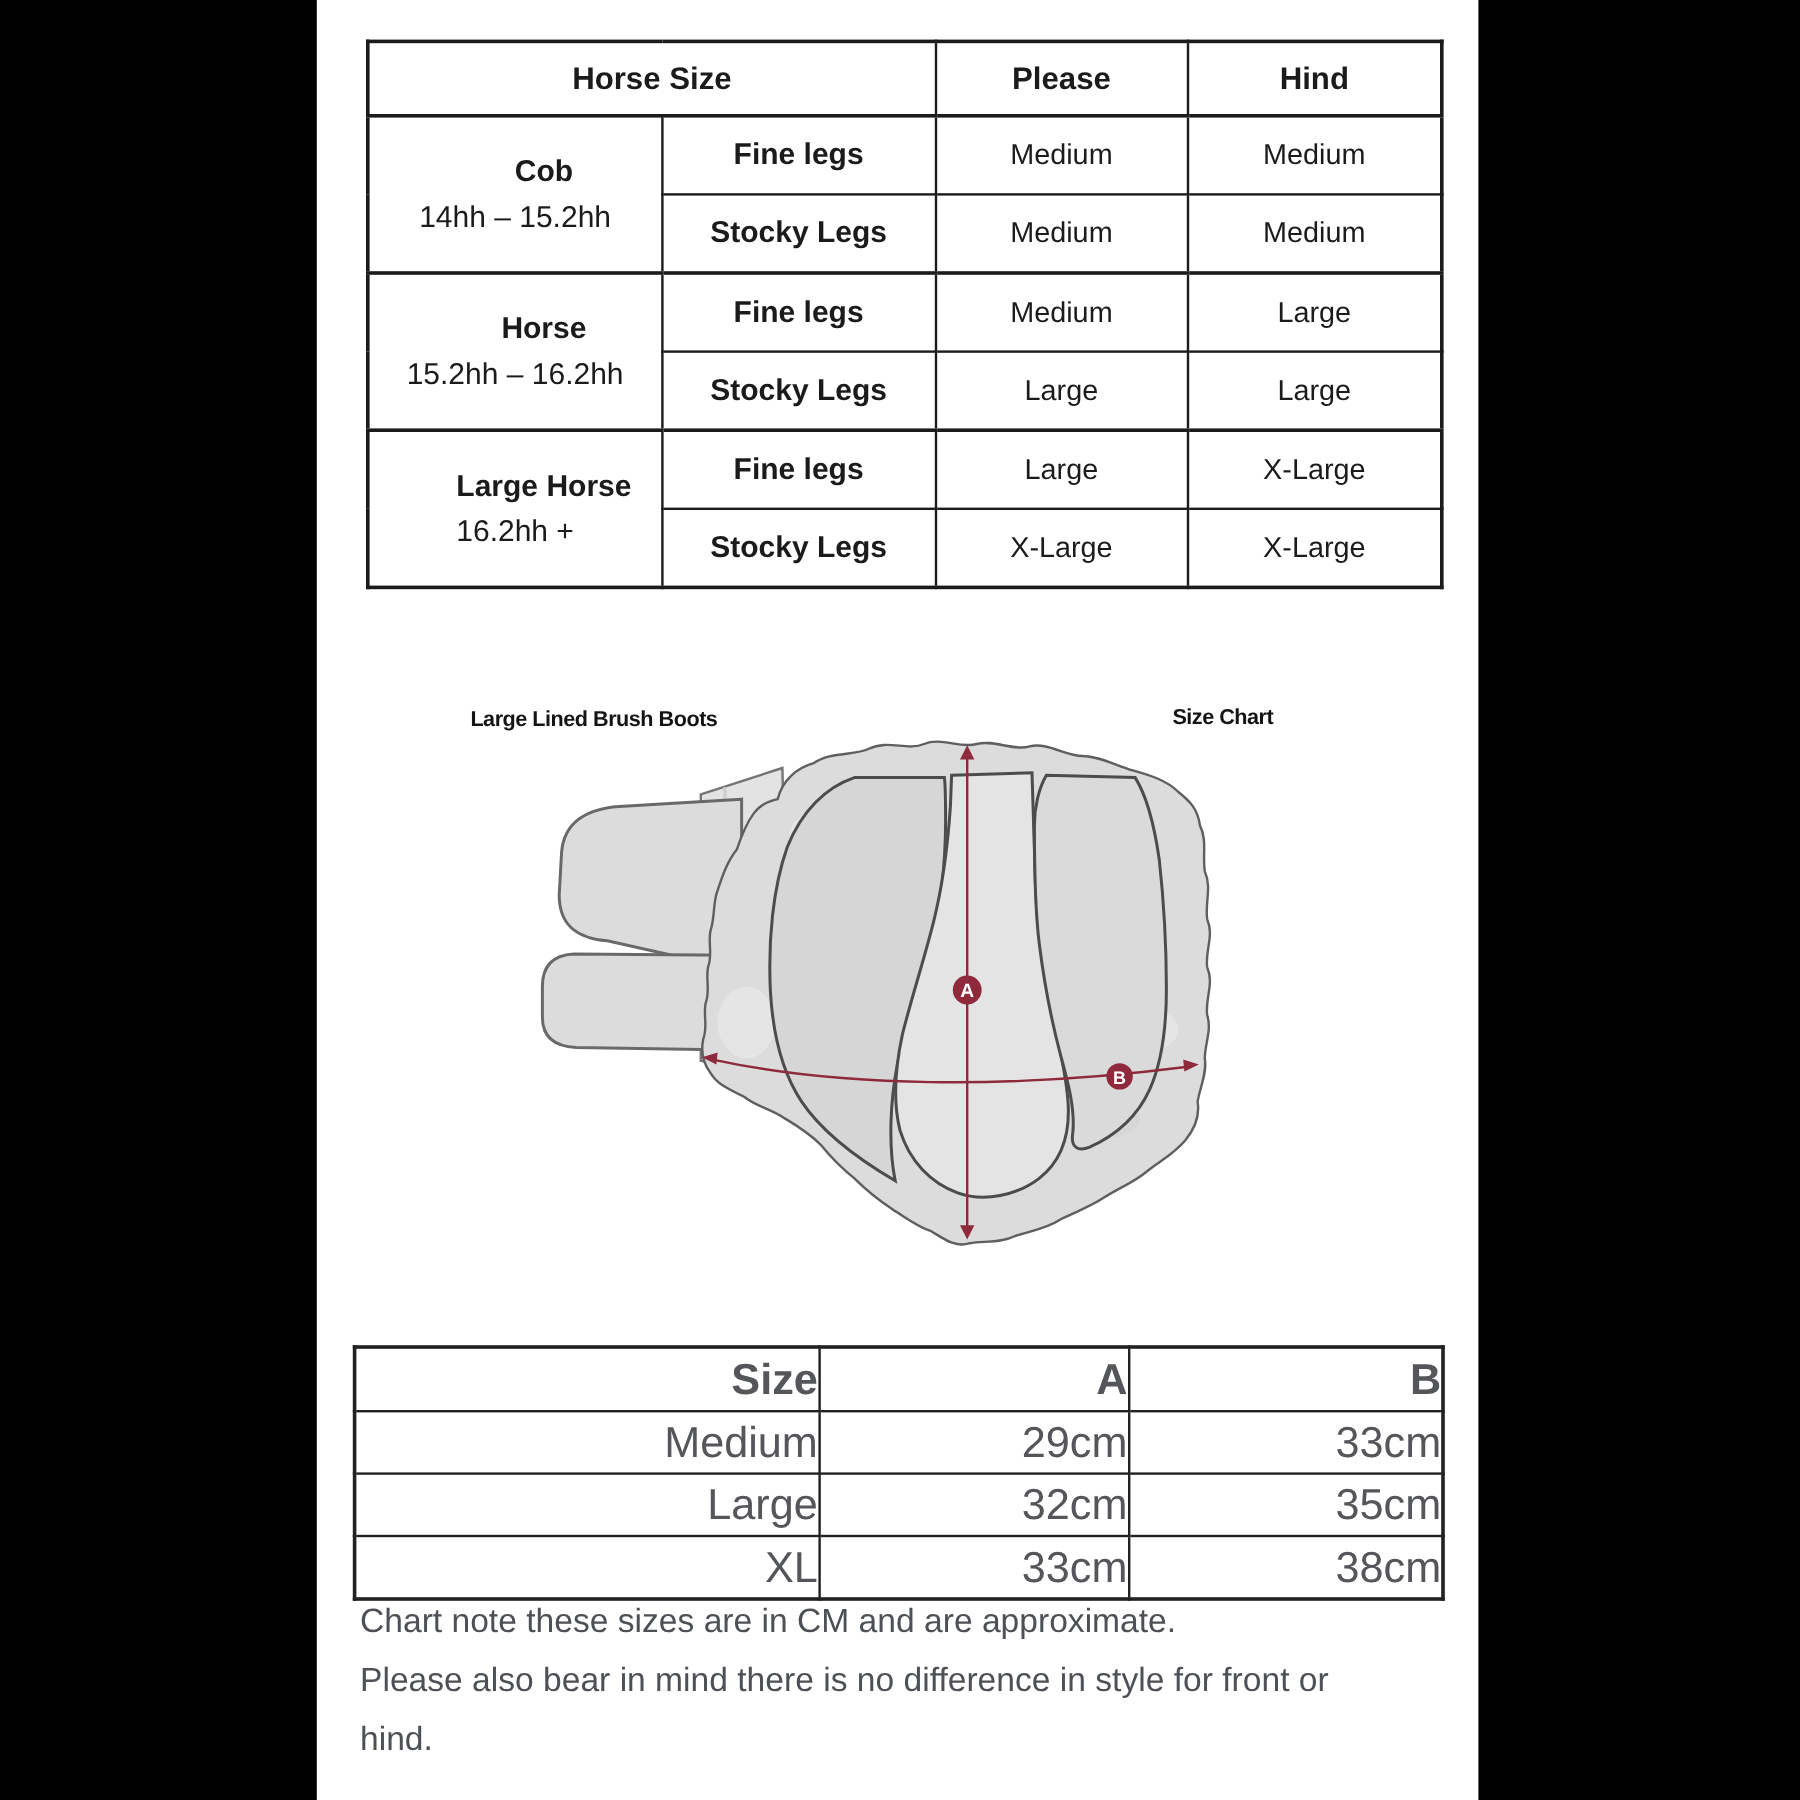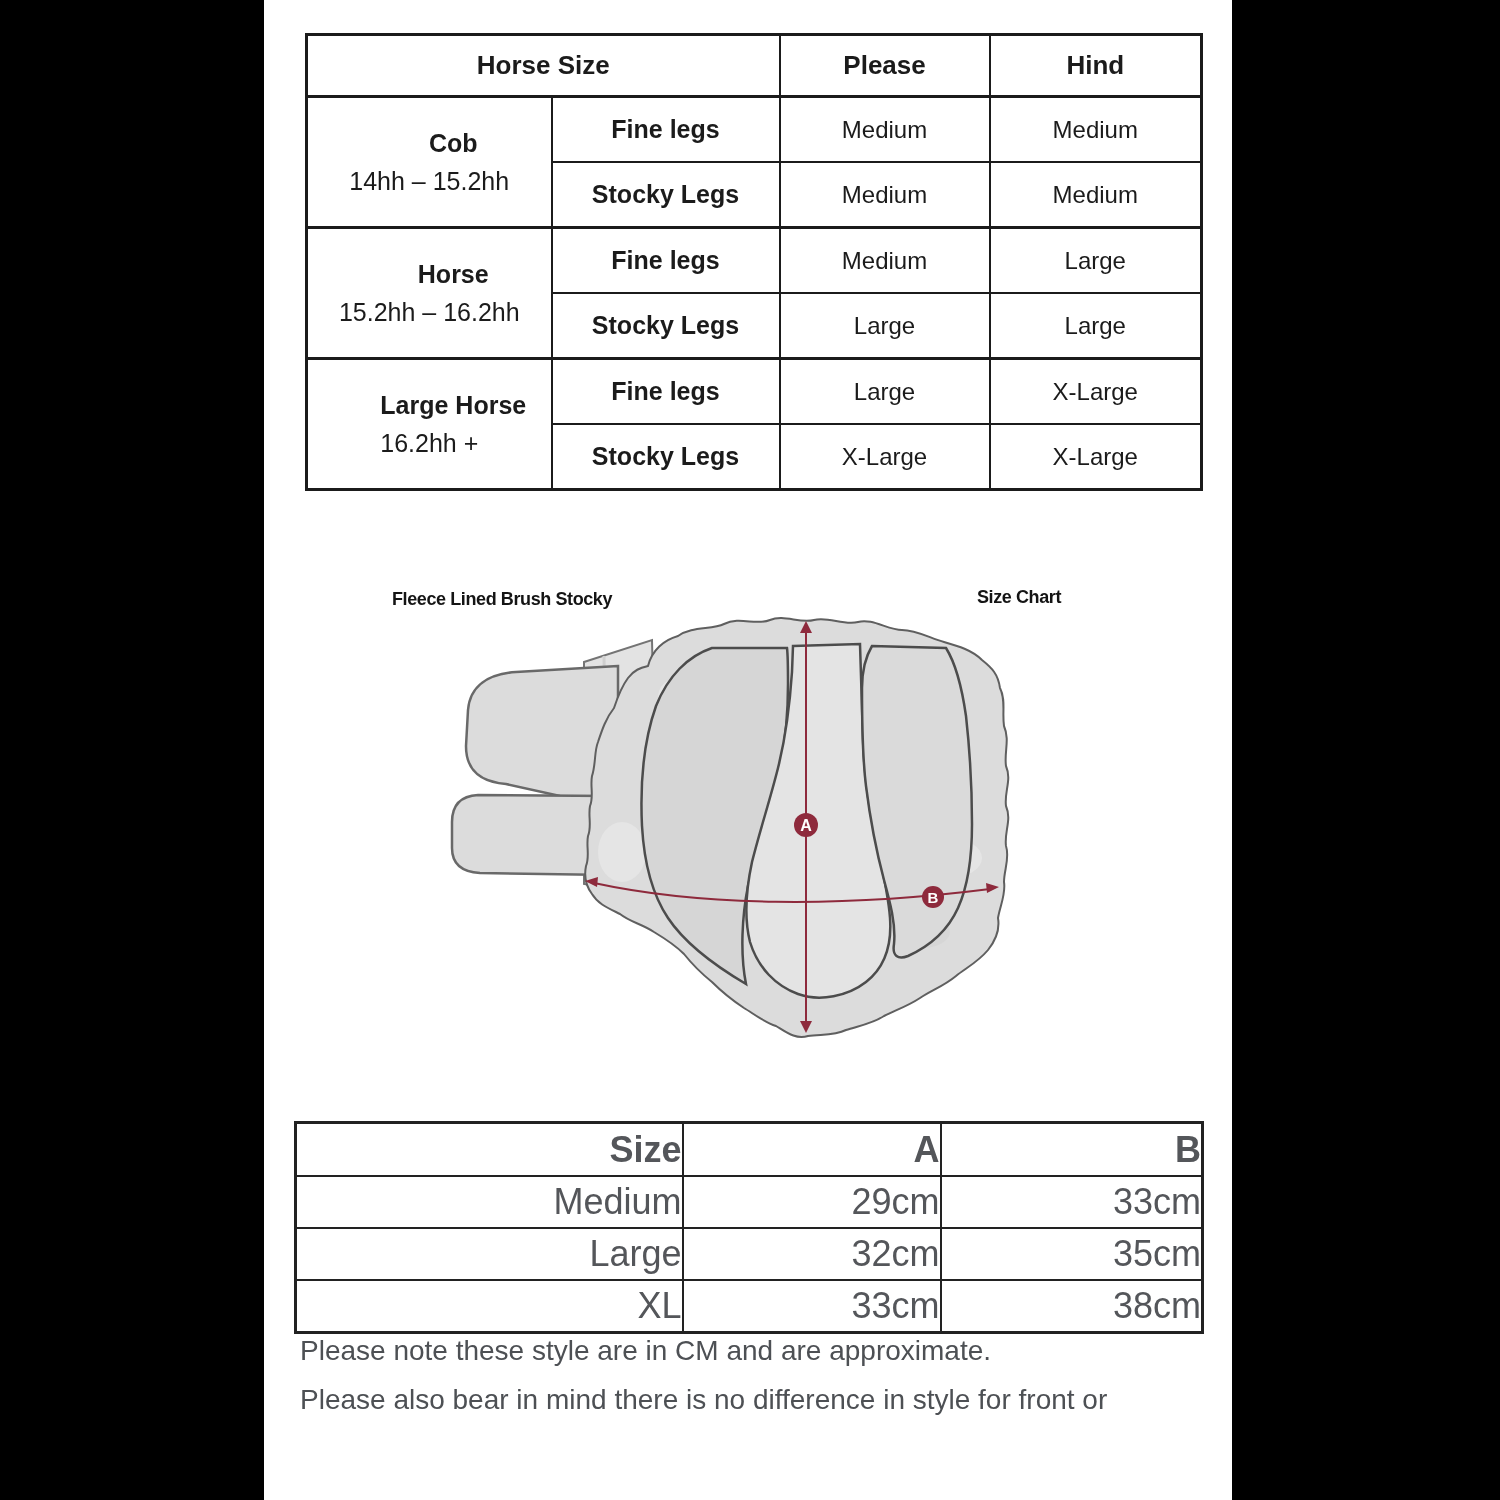--- a/index.html
+++ b/index.html
@@ -118,21 +118,21 @@
       <td>X-Large</td>
     </tr>
     <tr>
       <td class="leg">Stocky Legs</td>
       <td>X-Large</td>
       <td>X-Large</td>
     </tr>
   </tbody>
 </table>
 
-<div class="diagram-label left">Fleece Lined Brush Stocky</div>
+<div class="diagram-label left">Large Lined Brush Boots</div>
 <div class="diagram-label right">Size Chart</div>
 
 <svg class="boot-svg" width="600" height="450" viewBox="430 612 600 450" xmlns="http://www.w3.org/2000/svg">
 
   <path d="M 584,666 L 652,644 L 658,902 L 584,888 Z" fill="#e3e3e3" stroke="#747474" stroke-width="2"></path>
   <line x1="604" y1="660" x2="608" y2="892" stroke="#cfcfcf" stroke-width="3"></line>
 
   <path d="M 618,670 L 516,676 C 488,678 470,690 468,714 L 466,750 C 466,776 482,786 506,788 L 560,800 L 618,806 Z" fill="#dcdcdc" stroke="#696969" stroke-width="2.5"></path>
   <path d="M 610,800 L 478,799 C 460,800 452,810 452,826 L 452,852 C 452,868 462,876 480,877 L 610,879 Z" fill="#dcdcdc" stroke="#696969" stroke-width="2.5"></path>
 
@@ -228,15 +228,16 @@
     </tr>
     <tr>
       <td>XL</td>
       <td>33cm</td>
       <td>38cm</td>
     </tr>
   </tbody>
 </table>
 
 <div class="notes">
-  <div class="note-line">Please note these style are in CM and are approximate.</div>
+  <div class="note-line">Chart note these sizes are in CM and are approximate.</div>
   <div class="note-line">Please also bear in mind there is no difference in style for front or</div>
+  <div class="note-line">hind.</div>
 </div>
 
 </body></html>

